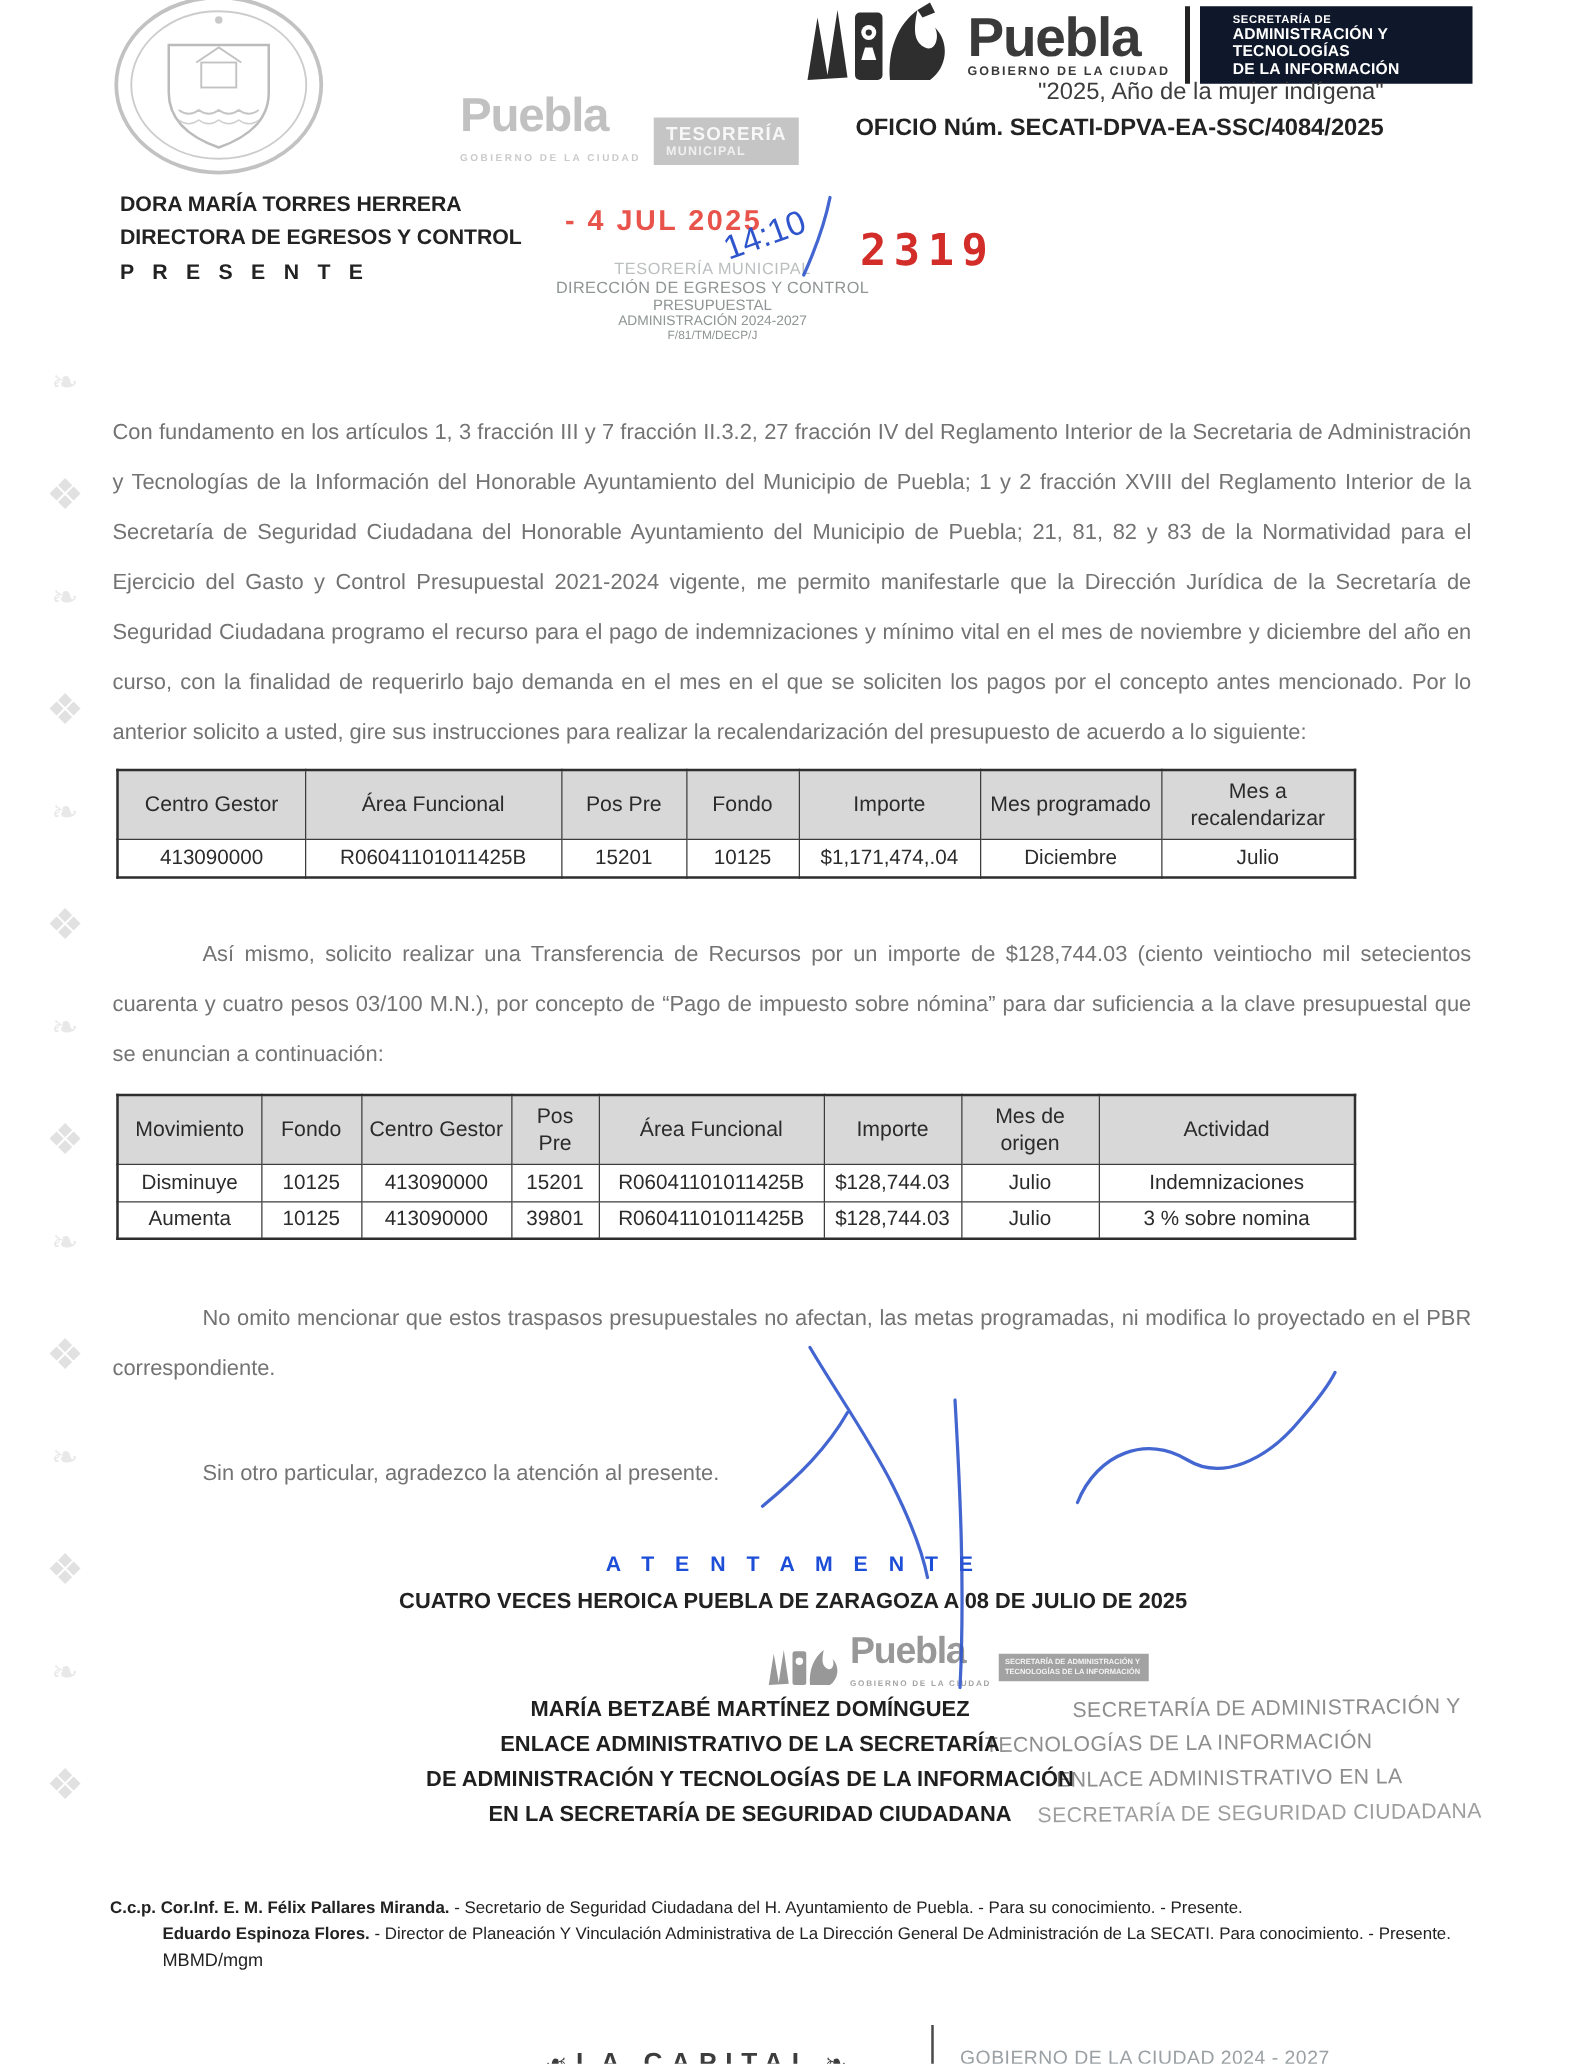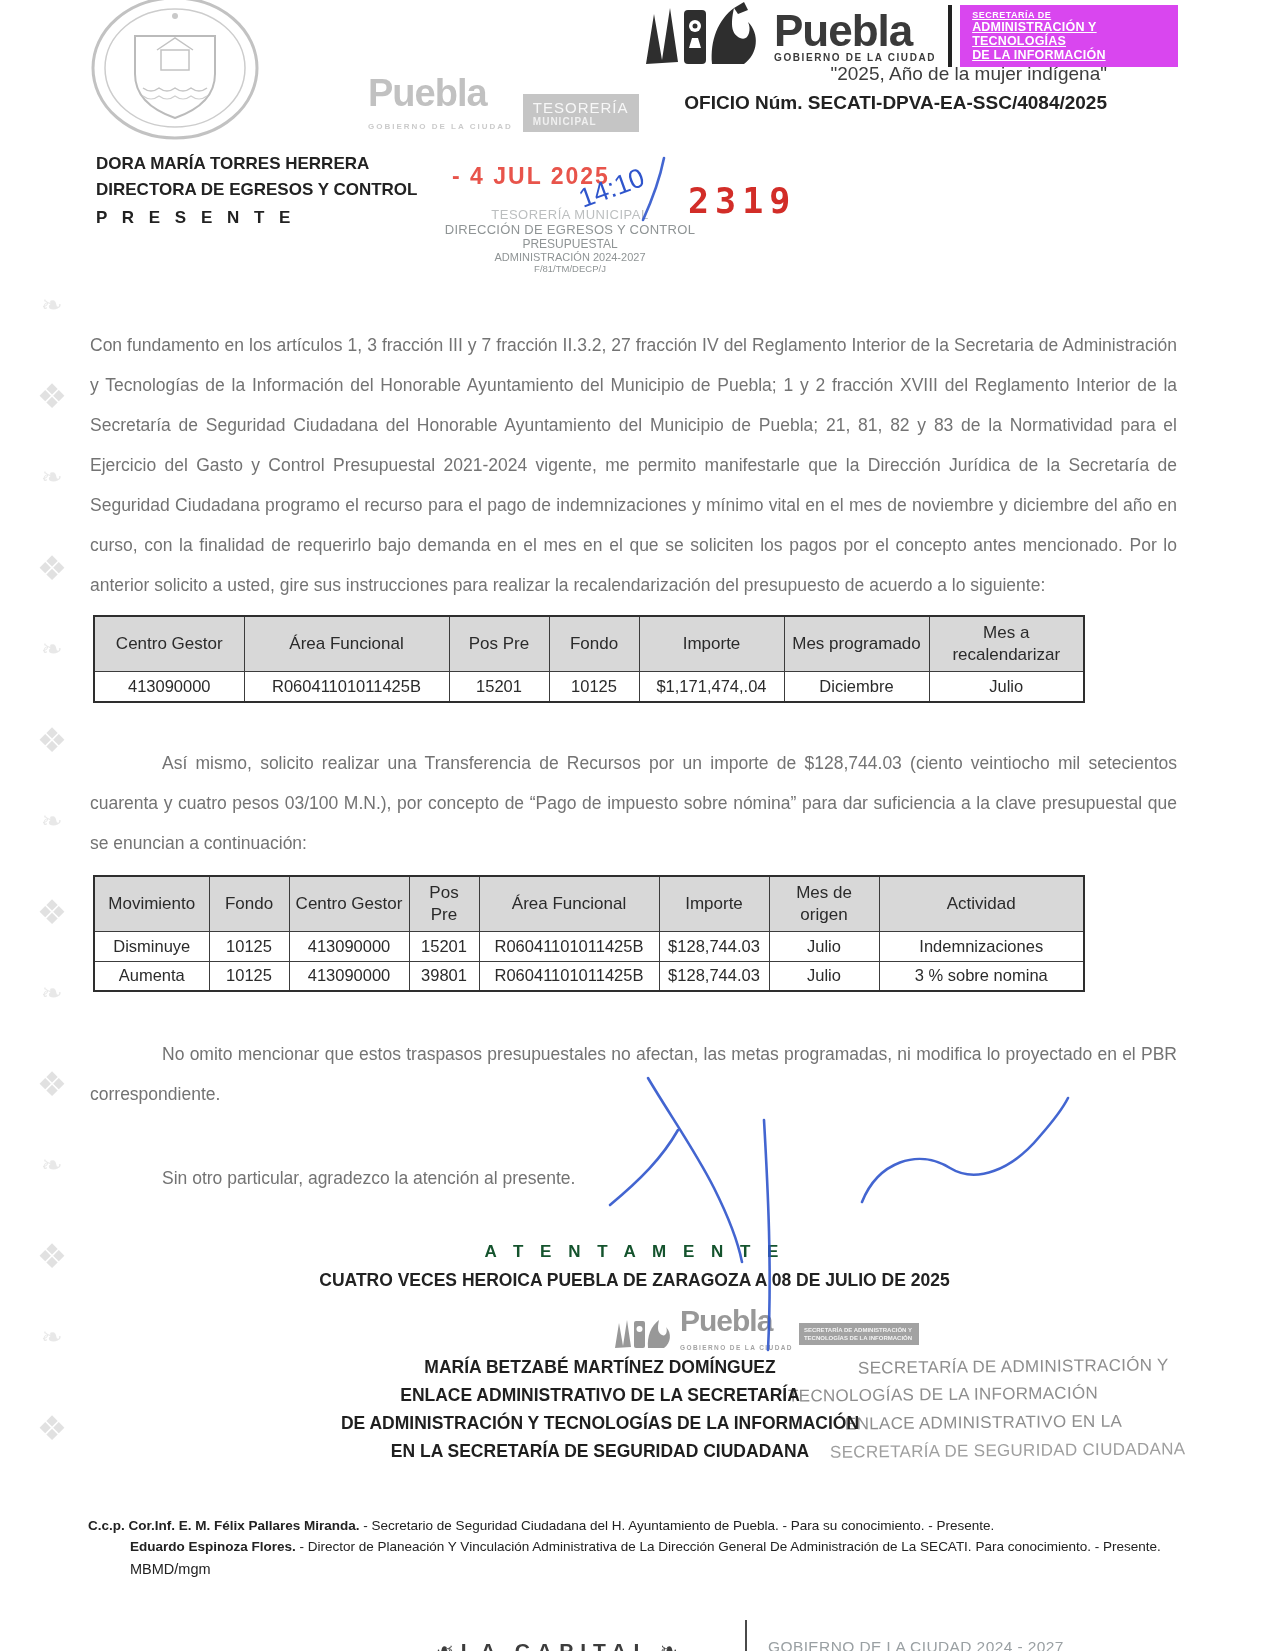--- a/index.html
+++ b/index.html
@@ -17,29 +17,29 @@
   .watermark span::before { content:"❖"; color:rgba(90,90,90,.18); font-size:34px; }
   .watermark span:nth-child(odd)::before { content:"❧"; font-size:26px; color:rgba(90,90,90,.14); }
 
   
   .header-zone { position:relative; height:145px; }
   .crest { position:absolute; left:85px; top:-4px; opacity:.85; }
   .faded-stamp { position:absolute; left:368px; top:76px; display:flex; align-items:flex-start; opacity:.55; filter:grayscale(1); }
   .faded-brand { font-weight:bold; font-size:38px; color:#8f8f8f; letter-spacing:-1px; line-height:34px; }
   .faded-brand small { display:block; font-size:8px; letter-spacing:2px; color:#a0a0a0; font-weight:bold; }
   .tes-box { margin-left:10px; margin-top:18px; background:#8d999c; color:#f2f2f2; padding:5px 10px; text-align:left; }
-  .tes-box .l1 { font-size:15px; font-weight:normal; letter-spacing:1px;text-align:center; }
+  .tes-box .l1 { font-size:15px; font-weight:bold; letter-spacing:1px;text-align:center; }
   .tes-box .l2 { font-size:10px; font-weight:bold; letter-spacing:1px; opacity:.85; }
 
   .brand-row { position:absolute; left:640px; top:0; display:flex; align-items:center; }
   .brand-text { margin-left:6px; }
   .brand-name { font-size:44px; font-weight:bold; color:#3a3a3a; letter-spacing:-1px; line-height:42px; }
   .brand-sub { font-size:10px; font-weight:bold; color:#3a3a3a; letter-spacing:1.6px; }
   .brand-div { width:4px; height:62px; background:#222; margin:0 8px 0 12px; }
-  .sec-box { background:#d946ef; color:#fff; padding:5px 12px; width:218px;text-decoration:underline; }
+  .sec-box { background:#0f172a; color:#fff; padding:5px 26px; width:218px; }
   .sec-box .s1 { font-size:9px; font-weight:bold; letter-spacing:.5px; }
   .sec-box .s2, .sec-box .s3 { font-size:12.5px; font-weight:bold; letter-spacing:.2px; }
 
   .motto { position:absolute; top:63px; right:162px; font-size:19px; color:#3d3d3d; }
   .oficio { position:absolute; top:92px; right:162px; font-size:19px; font-weight:bold; color:#222; }
 
   
   .addr-zone { position:relative; height:140px; margin-top:4px; }
   .addressee { position:absolute; left:96px; top:2px; font-size:17px; font-weight:700; line-height:26px; color:#222; }
   .addressee .presente { letter-spacing:5px; margin-top:2px; }
@@ -63,21 +63,21 @@
 
   table { border-collapse:collapse; margin-left:93px; background:#fff; }
   .t1 { margin-top:10px; }
   .t2 { margin-top:12px; }
   th, td { border:1.5px solid #3c3c3c; text-align:center; vertical-align:middle; }
   th { background:#d8d8d8; font-weight:400; font-size:17px; padding:5px 6px; line-height:22px; }
   td { font-size:16.5px; padding:4px 6px; height:30px; }
   table { border:2px solid #2e2e2e; }
 
   
-  .atent { margin-top:44px; text-align:center; font-size:17px; font-weight:bold; letter-spacing:6px; color:#14532d; }
+  .atent { margin-top:44px; text-align:center; font-size:17px; font-weight:bold; letter-spacing:6px; color:#1d4ed8; }
   .place-date { margin-top:8px; text-align:center; font-size:17.5px; font-weight:bold; color:#222; }
 
   .sig-zone { position:relative; height:218px; }
   .sig-stamp { position:absolute; left:612px; top:16px; display:flex; align-items:center; opacity:.8; }
   .sig-stamp .mini-icon { margin-right:4px; }
   .sig-brand { font-size:30px; font-weight:bold; color:#7f7f7f; letter-spacing:-1px; line-height:27px; }
   .sig-brand small { display:block; font-size:6.5px; letter-spacing:1.4px; font-weight:bold; color:#8d8d8d; }
   .sig-secbox { margin-left:6px; background:#6f6f6f; color:#eee; font-size:6px; font-weight:bold; padding:3px 5px; width:120px; line-height:8px; opacity:.8; }
   .sig-names { position:absolute; left:0; width:1200px; top:62px; text-align:center; font-size:17.5px; font-weight:bold; color:#1f1f1f; line-height:28px; }
   .stamp-overlay { position:absolute; color:#8e8e8e; font-size:17px; letter-spacing:.3px; white-space:nowrap; transform:rotate(-.6deg); }

